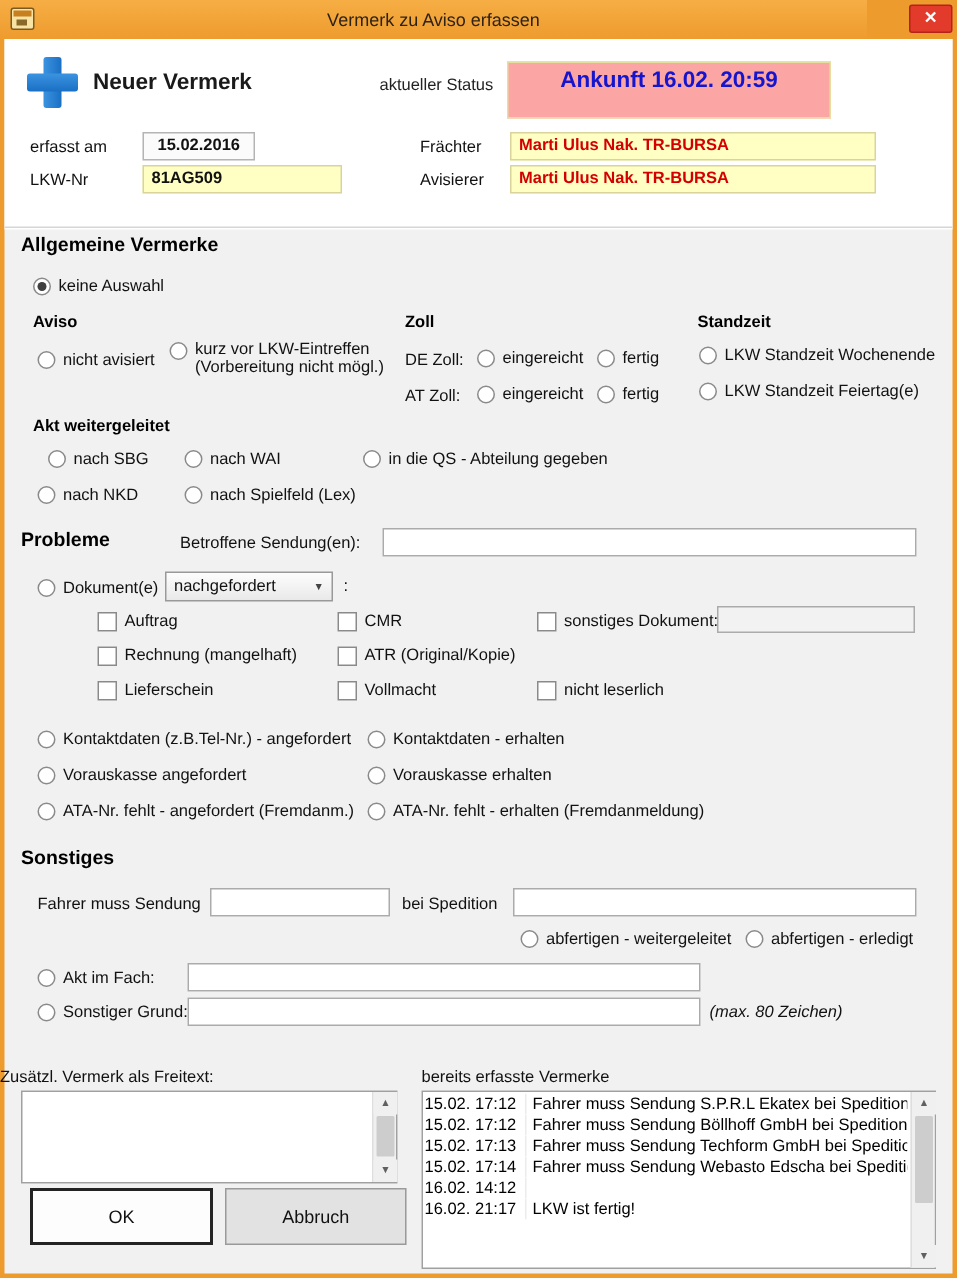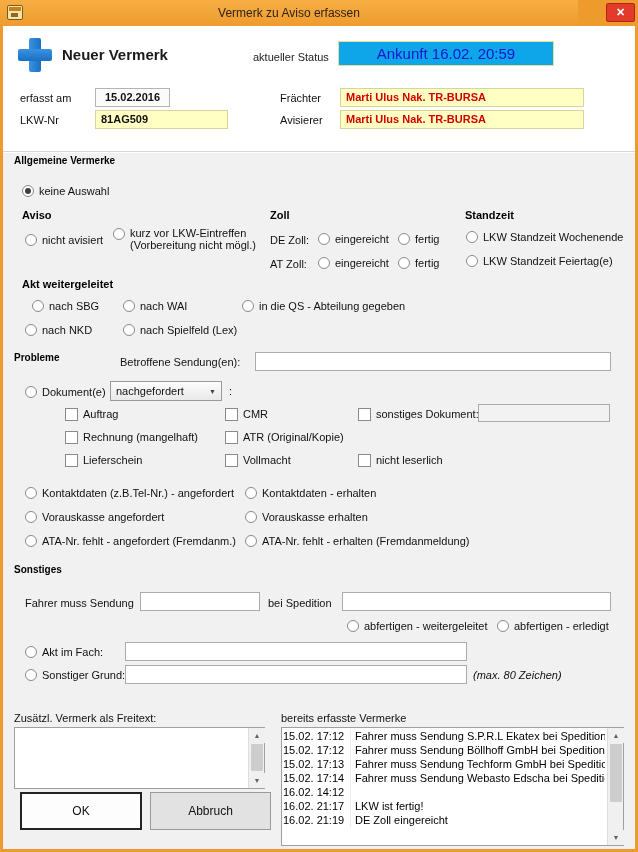--- a/index.html
+++ b/index.html
@@ -27,34 +27,34 @@
   .divider    { position:absolute; left:3px; top:151px; width:632px; height:1px; background:#d6d6d6; box-shadow:0 1px 0 #ffffff; }
 
   
   .plus { position:absolute; left:18px; top:38px; width:34px; height:34px; }
   .plus::before { content:""; position:absolute; left:11px; top:0; width:12px; height:34px;
                   background:linear-gradient(90deg,#3b93e0,#1a6fc4); border-radius:2px; }
   .plus::after  { content:""; position:absolute; left:0; top:11px; width:34px; height:12px;
                   background:linear-gradient(180deg,#3b93e0,#1a6fc4); border-radius:2px; }
   .app-title { position:absolute; left:62px; top:46px; font-size:15px; font-weight:bold; color:#1a1a1a; }
   .status-label { position:absolute; left:253px; top:51px; font-size:11px; color:#222; }
-  .status-box { position:absolute; left:338px; top:41px; width:216px; height:25px; background:#0ea5e9;
-                border:1px solid #e6e0a0; color:#1515cd; font-size:15px; font-weight:normal;
+  .status-box { position:absolute; left:338px; top:41px; width:216px; height:38px; background:#fca5a5;
+                border:1px solid #e6e0a0; color:#1515cd; font-size:15px; font-weight:bold;
                 text-align:center; line-height:23px; }
 
   
   .lbl { position:absolute; font-size:11px; color:#111; white-space:nowrap; }
   .field { position:absolute; height:19px; font-size:11px; font-weight:bold; line-height:17px;
            border:1px solid #b4b4b4; padding:0 5px; white-space:nowrap; overflow:hidden; }
   .field-gray { background:#fbfbfb; color:#111; text-align:center; }
   .field-yellow { background:#ffffc4; border-color:#d8d49c; color:#111; }
   .field-red { color:#d40000; }
 
   
-  .h2 { position:absolute; font-size:10px; font-weight:bold; color:#000; white-space:nowrap; }
+  .h2 { position:absolute; font-size:13px; font-weight:bold; color:#000; white-space:nowrap; }
   .h3 { position:absolute; font-size:11px; font-weight:bold; color:#000; white-space:nowrap; }
 
   
   .opt { position:absolute; display:flex; align-items:center; gap:5px; font-size:11px; color:#111;
          height:14px; line-height:14px; white-space:nowrap; cursor:default; }
   .opt.twolines { align-items:flex-start; height:auto; }
   .opt.twolines .multiline { line-height:12px; }
   .rb { width:12px; height:12px; flex:none; border:1px solid #8a8a8a; border-radius:50%;
         background:#fff; position:relative; margin-top:0.5px; }
   .opt.on .rb::after { content:""; position:absolute; left:2px; top:2px; width:6px; height:6px;
@@ -292,21 +292,21 @@
   </label>
   <input class="tb" style="left: 125px; top: 642px; width: 342px;">
 
   <label class="opt" style="left:25px; top:668px;">
     <span class="rb"></span>
     <span>Sonstiger Grund:</span>
   </label>
   <input class="tb" style="left: 125px; top: 665px; width: 342px;">
   <div class="lbl italic" style="left:473px; top:669px;">(max. 80 Zeichen)</div>
 
-  <div class="lbl" style="left:14px; top:712px;">Zusätzl. Vermerk als Freitext:</div>
+  <div class="lbl" style="left:0; top:712px;">Zusätzl. Vermerk als Freitext:</div>
   <textarea class="ta" style="left: 14px; top: 727px; width: 251px; height: 62px;"></textarea>
   <div class="vsb" style="left:248px; top:728px; height:60px;">
     <div class="sb-btn up">▲</div>
     <div class="sb-thumb" style="top:16px; height:27px;"></div>
     <div class="sb-btn down">▼</div>
   </div>
 
   <div class="lbl" style="left:281px; top:712px;">bereits erfasste Vermerke</div>
   <div class="listbox">
     <div class="lb-row">
@@ -325,24 +325,20 @@
       <span class="lb-time">15.02. 17:14</span>
       <span class="lb-text">Fahrer muss Sendung Webasto Edscha bei Spedition So</span>
     </div>
     <div class="lb-row">
       <span class="lb-time">16.02. 14:12</span>
     </div>
     <div class="lb-row">
       <span class="lb-time">16.02. 21:17</span>
       <span class="lb-text">LKW ist fertig!</span>
     </div>
-    <div class="lb-row">
-      <span class="lb-time">16.02. 21:19</span>
-      <span class="lb-text">DE Zoll eingereicht</span>
-    </div>
   </div>
   <div class="vsb" style="left:607px; top:728px; height:117px;">
     <div class="sb-btn up">▲</div>
     <div class="sb-thumb" style="top:16px; height:58px;"></div>
     <div class="sb-btn down">▼</div>
   </div>
 
   <button class="btn btn-ok">OK</button>
   <button class="btn btn-cancel">Abbruch</button>
 

